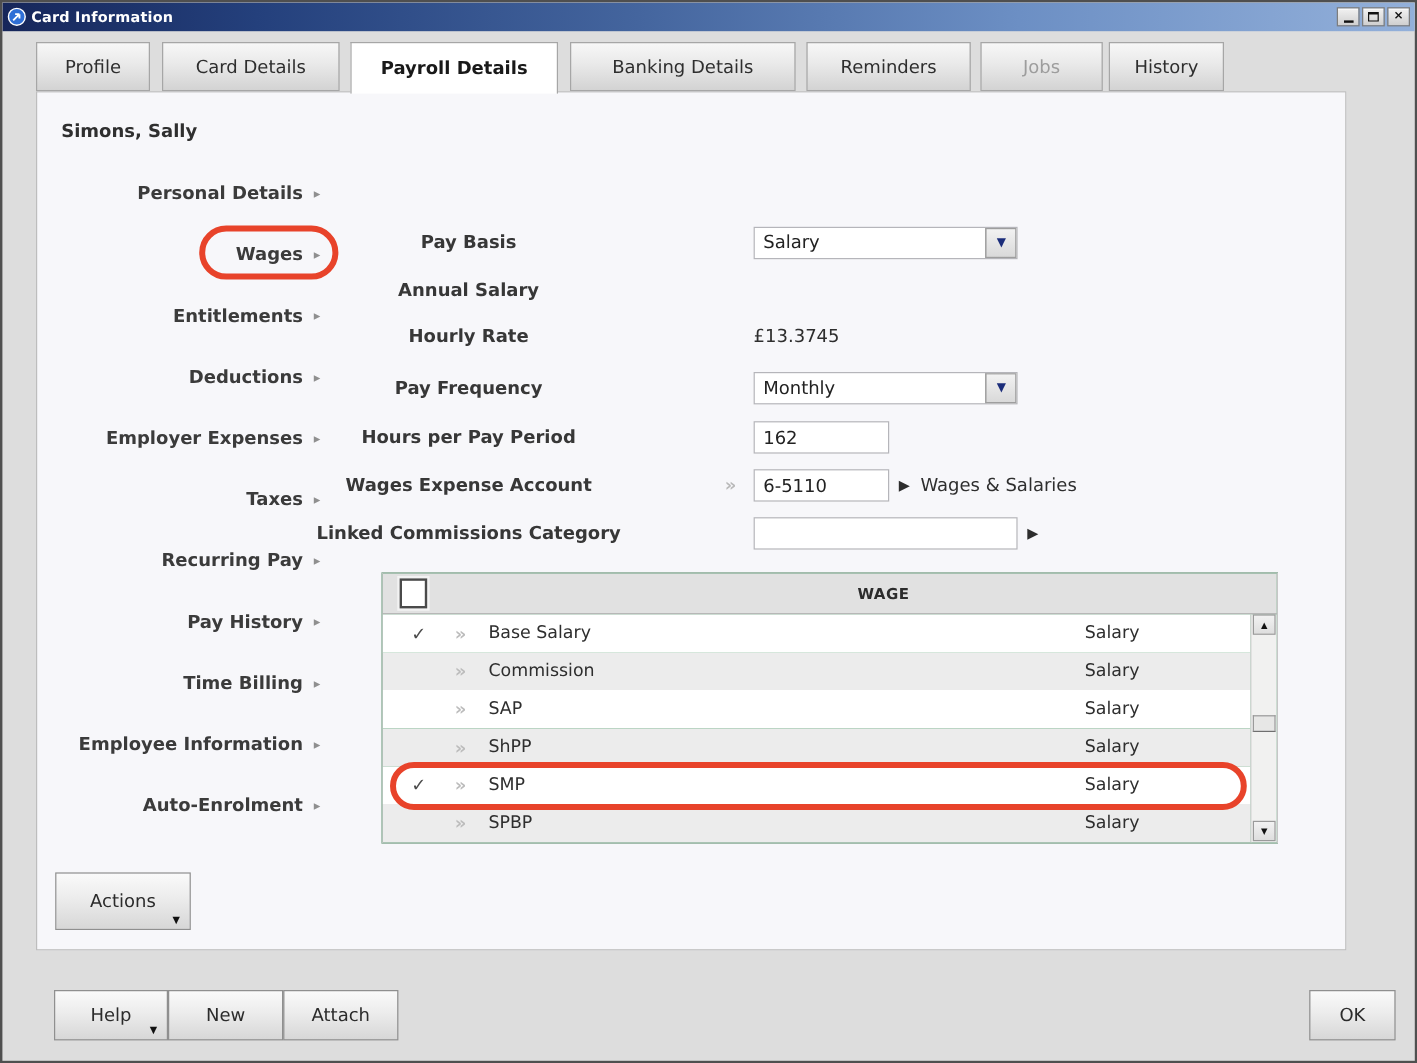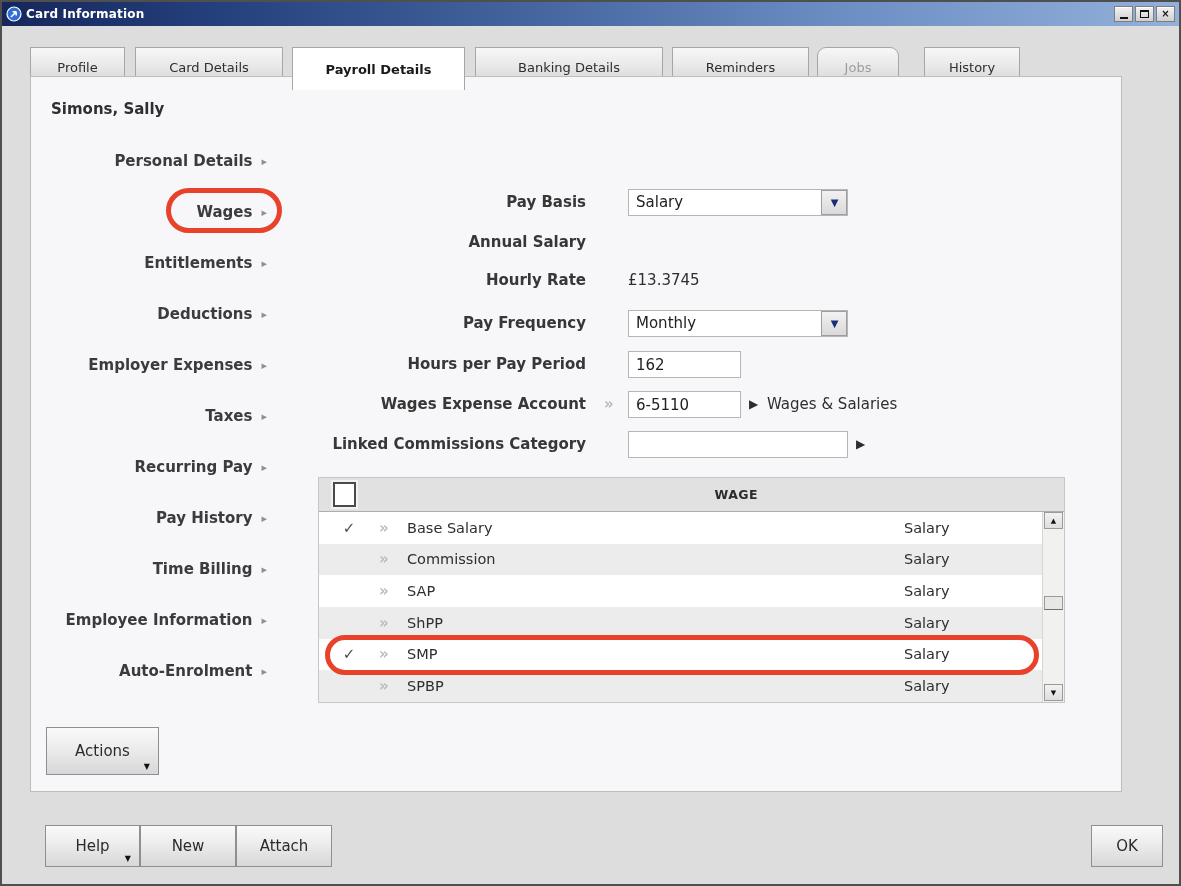--- a/index.html
+++ b/index.html
@@ -17,29 +17,29 @@
   .title-text { color:#ffffff; font-size:12px; font-weight:bold; letter-spacing:.2px; }
   .winbtns { margin-left:auto; display:flex; gap:2px; }
   .winbtn { width:19px; height:16px; background:linear-gradient(#f2f2f2,#cfcfcf);
     border:1px solid #7d7d7d; box-shadow:inset 0 1px 0 #ffffff;
     display:flex; align-items:center; justify-content:center;
     font-size:10px; font-weight:bold; color:#111; line-height:1; }
   .glyph-min { width:8px; height:2px; background:#111; margin-top:8px; }
   .glyph-max { width:9px; height:8px; border:1px solid #111; border-top-width:2px; }
 
   
-  .tab { position:absolute; top:45px; height:41px;
+  .tab { position:absolute; top:33px; height:41px;
     background:linear-gradient(#f7f7f7 0%,#e9e9e9 45%,#d3d3d3 100%);
-    border:1px solid #a6a6a6; color:#2e2e2e; font-size:13px;
+    border:1px solid #a6a6a6; color:#2e2e2e; font-size:15px;
     display:flex; align-items:center; justify-content:center; cursor:default; }
   .tab.active { background:#ffffff; font-weight:bold; color:#191919;
     height:43px; border-bottom:none; z-index:5; }
   .tab.disabled { color:#9d9d9d; }
   .t1{left:28px;width:95px;} .t2{left:133px;width:148px;} .t3{left:290px;width:173px;}
-  .t4{left:473px;width:188px;} .t5{left:670px;width:137px;} .t6{left:815px;width:82px;border-radius:9px;}
+  .t4{left:473px;width:188px;} .t5{left:670px;width:137px;} .t6{left:815px;width:102px;}
   .t7{left:922px;width:96px;}
 
   
   .panel { position:absolute; left:28px; top:74px; width:1092px; height:716px;
     background:#f7f7fa; border:1px solid #bdbdbd; z-index:1; }
 
   .employee-name { position:absolute; left:20px; top:23px; font-size:15px;
     font-weight:bold; color:#2f2f2f; }
 
   
@@ -47,21 +47,21 @@
   .side-item { height:51px; display:flex; align-items:center; justify-content:flex-end;
     padding-right:14px; cursor:pointer; }
   .side-label { font-size:15px; font-weight:bold; color:#3b3b3b; }
   .side-arrow { font-size:11px; color:#8f8f8f; margin-left:9px; margin-top:1px; }
 
   .wages-ellipse { position:absolute; left:135px; top:111px; width:116px; height:45px;
     border:5px solid #e8432a; border-radius:999px; pointer-events:none; z-index:6; }
 
   
   .frow { position:absolute; left:0; height:27px; width:100%; }
-  .flabel { position:absolute; left:148px; width:407px; text-align:right;
+  .flabel { position:absolute; left:156px; width:407px; text-align:center;
     font-weight:bold; font-size:15px; color:#373737; line-height:27px; }
   .tinput { position:absolute; height:27px; border:1px solid #b5b5ba; background:#ffffff;
     font-family:inherit; font-size:15px; color:#222; padding:0 7px; }
   .w-wide { left:597px; width:220px; } .w-narrow { left:597px; width:113px; }
   .combo { position:absolute; left:597px; width:220px; height:27px;
     border:1px solid #b5b5ba; background:#ffffff; display:flex; }
   .combo-val { flex:1; font-size:15px; color:#222; padding:3px 0 0 7px; }
   .combo-btn { width:26px; height:100%; background:linear-gradient(#f3f3f3,#d8d8d8);
     border-left:1px solid #a9a9a9; outline:1px solid #9e9e9e; outline-offset:-1px;
     display:flex; align-items:center; justify-content:center;

